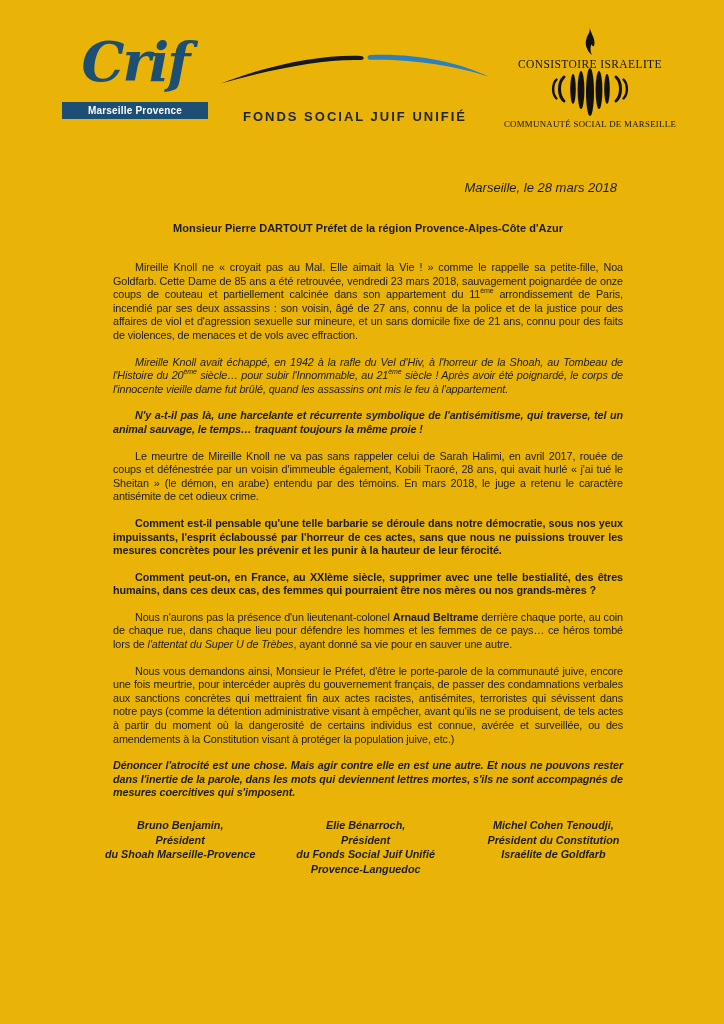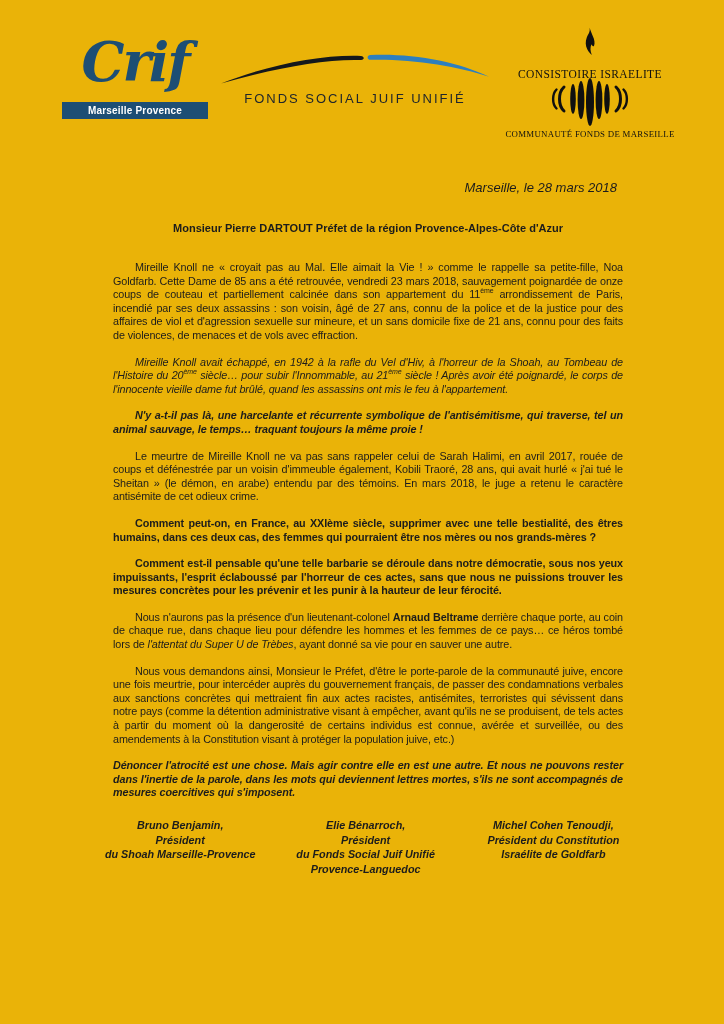--- a/index.html
+++ b/index.html
@@ -29,32 +29,32 @@
     font-size:10px;font-weight:bold;
     letter-spacing:.2px;
     padding:3px 4px;
     text-align:center;
   }
   .fsju{position:absolute;left:210px;top:48px;width:290px;text-align:center;}
   .fsju-swoosh{display:block;width:272px;height:42px;margin:0 auto;}
   .sw-black{fill:var(--ink,#15181c);}
   .sw-blue{fill:var(--fsju-blue,#2e7fbe);}
   .fsju-label{
-    margin-top:1px;
-    font-size:13px;font-weight:normal;
+    margin-top:19px;
+    font-size:13px;font-weight:bold;
     letter-spacing:2px;
     color:#20262c;
     white-space:nowrap;
   }
   .consistoire{position:absolute;left:503px;top:26px;width:174px;text-align:center;color:#101010;}
   .flame{display:block;margin:0 auto;width:22px;height:31px;}
   .cons-title{
     font-family:"Liberation Serif", serif;
     font-size:11.5px;letter-spacing:.4px;
-    margin-top:11px;white-space:nowrap;text-align:center;
+    margin-top:1px;white-space:nowrap;text-align:center;
   }
   .bulb{display:block;margin:-2px auto 0;width:86px;height:50px;}
   .cons-sub{
     font-family:"Liberation Serif", serif;
     font-size:8.8px;letter-spacing:.3px;
     margin-top:1px;white-space:nowrap;
   }
   .lg-fill{fill:#101010;}
   .lg-stroke{fill:none;stroke:#101010;stroke-linecap:round;}
   
@@ -127,35 +127,35 @@
         <ellipse class="lg-fill" cx="43" cy="24" rx="4" ry="24"></ellipse>
         <ellipse class="lg-fill" cx="34" cy="22" rx="3.4" ry="19"></ellipse>
         <ellipse class="lg-fill" cx="52" cy="22" rx="3.4" ry="19"></ellipse>
         <ellipse class="lg-fill" cx="26" cy="21" rx="2.8" ry="15"></ellipse>
         <ellipse class="lg-fill" cx="60" cy="21" rx="2.8" ry="15"></ellipse>
         <path class="lg-stroke" style="stroke-width:3" d="M17,9 C11,14.5 11,27.5 17,33"></path>
         <path class="lg-stroke" style="stroke-width:3" d="M69,9 C75,14.5 75,27.5 69,33"></path>
         <path class="lg-stroke" style="stroke-width:2.4" d="M9.5,11.5 C5,16 5,26 9.5,30.5"></path>
         <path class="lg-stroke" style="stroke-width:2.4" d="M76.5,11.5 C81,16 81,26 76.5,30.5"></path>
       </svg>
-      <div class="cons-sub">COMMUNAUTÉ FONDS DE MARSEILLE</div>
+      <div class="cons-sub">COMMUNAUTÉ SOCIAL DE MARSEILLE</div>
     </div>
 
   </header>
 
   <main class="letter">
     <div class="date-line">Marseille, le 28 mars 2018</div>
     <div class="addressee">Monsieur Pierre DARTOUT Préfet de la région Provence-Alpes-Côte d'Azur</div>
     <div class="paragraphs">
         <p class="para regular"><span>Mireille Knoll ne « croyait pas au Mal. Elle aimait la Vie ! » comme le rappelle sa petite-fille, Noa Goldfarb. Cette Dame de 85 ans a été retrouvée, vendredi 23 mars 2018, sauvagement poignardée de onze coups de couteau et partiellement calcinée dans son appartement du 11</span><sup>ème</sup><span> arrondissement de Paris, incendié par ses deux assassins : son voisin, âgé de 27 ans, connu de la police et de la justice pour des affaires de viol et d'agression sexuelle sur mineure, et un sans domicile fixe de 21 ans, connu pour des faits de violences, de menaces et de vols avec effraction.</span></p>
         <p class="para italic"><span>Mireille Knoll avait échappé, en 1942 à la rafle du Vel d'Hiv, à l'horreur de la Shoah, au Tombeau de l'Histoire du 20</span><sup>ème</sup><span> siècle… pour subir l'Innommable, au 21</span><sup>ème</sup><span> siècle ! Après avoir été poignardé, le corps de l'innocente vieille dame fut brûlé, quand les assassins ont mis le feu à l'appartement.</span></p>
         <p class="para bold-italic"><span>N'y a-t-il pas là, une harcelante et récurrente symbolique de l'antisémitisme, qui traverse, tel un animal sauvage, le temps… traquant toujours la même proie !</span></p>
         <p class="para regular"><span>Le meurtre de Mireille Knoll ne va pas sans rappeler celui de Sarah Halimi, en avril 2017, rouée de coups et défénestrée par un voisin d'immeuble également, Kobili Traoré, 28 ans, qui avait hurlé « j'ai tué le Sheitan » (le démon, en arabe) entendu par des témoins. En mars 2018, le juge a retenu le caractère antisémite de cet odieux crime.</span></p>
+        <p class="para bold"><span>Comment est-il pensable qu'une telle barbarie se déroule dans notre démocratie, sous nos yeux impuissants, l'esprit éclaboussé par l'horreur de ces actes, sans que nous ne puissions trouver les mesures concrètes pour les prévenir et les punir à la hauteur de leur férocité.</span></p>
         <p class="para bold"><span>Comment peut-on, en France, au XXIème siècle, supprimer avec une telle bestialité, des êtres humains, dans ces deux cas, des femmes qui pourraient être nos mères ou nos grands-mères ?</span></p>
-        <p class="para bold"><span>Comment est-il pensable qu'une telle barbarie se déroule dans notre démocratie, sous nos yeux impuissants, l'esprit éclaboussé par l'horreur de ces actes, sans que nous ne puissions trouver les mesures concrètes pour les prévenir et les punir à la hauteur de leur férocité.</span></p>
         <p class="para regular"><span>Nous n'aurons pas la présence d'un lieutenant-colonel </span><span class="b">Arnaud Beltrame</span><span> derrière chaque porte, au coin de chaque rue, dans chaque lieu pour défendre les hommes et les femmes de ce pays… ce héros tombé lors de </span><span class="i">l'attentat du Super U de Trèbes</span><span>, ayant donné sa vie pour en sauver une autre.</span></p>
         <p class="para regular"><span>Nous vous demandons ainsi, Monsieur le Préfet, d'être le porte-parole de la communauté juive, encore une fois meurtrie, pour intercéder auprès du gouvernement français, de passer des condamnations verbales aux sanctions concrètes qui mettraient fin aux actes racistes, antisémites, terroristes qui sévissent dans notre pays (comme la détention administrative visant à empêcher, avant qu'ils ne se produisent, de tels actes à partir du moment où la dangerosité de certains individus est connue, avérée et surveillée, ou des amendements à la Constitution visant à protéger la population juive, etc.)</span></p>
         <p class="para bold-italic noindent"><span>Dénoncer l'atrocité est une chose. Mais agir contre elle en est une autre. Et nous ne pouvons rester dans l'inertie de la parole, dans les mots qui deviennent lettres mortes, s'ils ne sont accompagnés de mesures coercitives qui s'imposent.</span></p>
       </div>
     <div class="signatures">
         <div class="sig">
           <div>Bruno Benjamin,</div>
           <div>Président</div>
           <div>du Shoah Marseille-Provence</div>
         </div>

